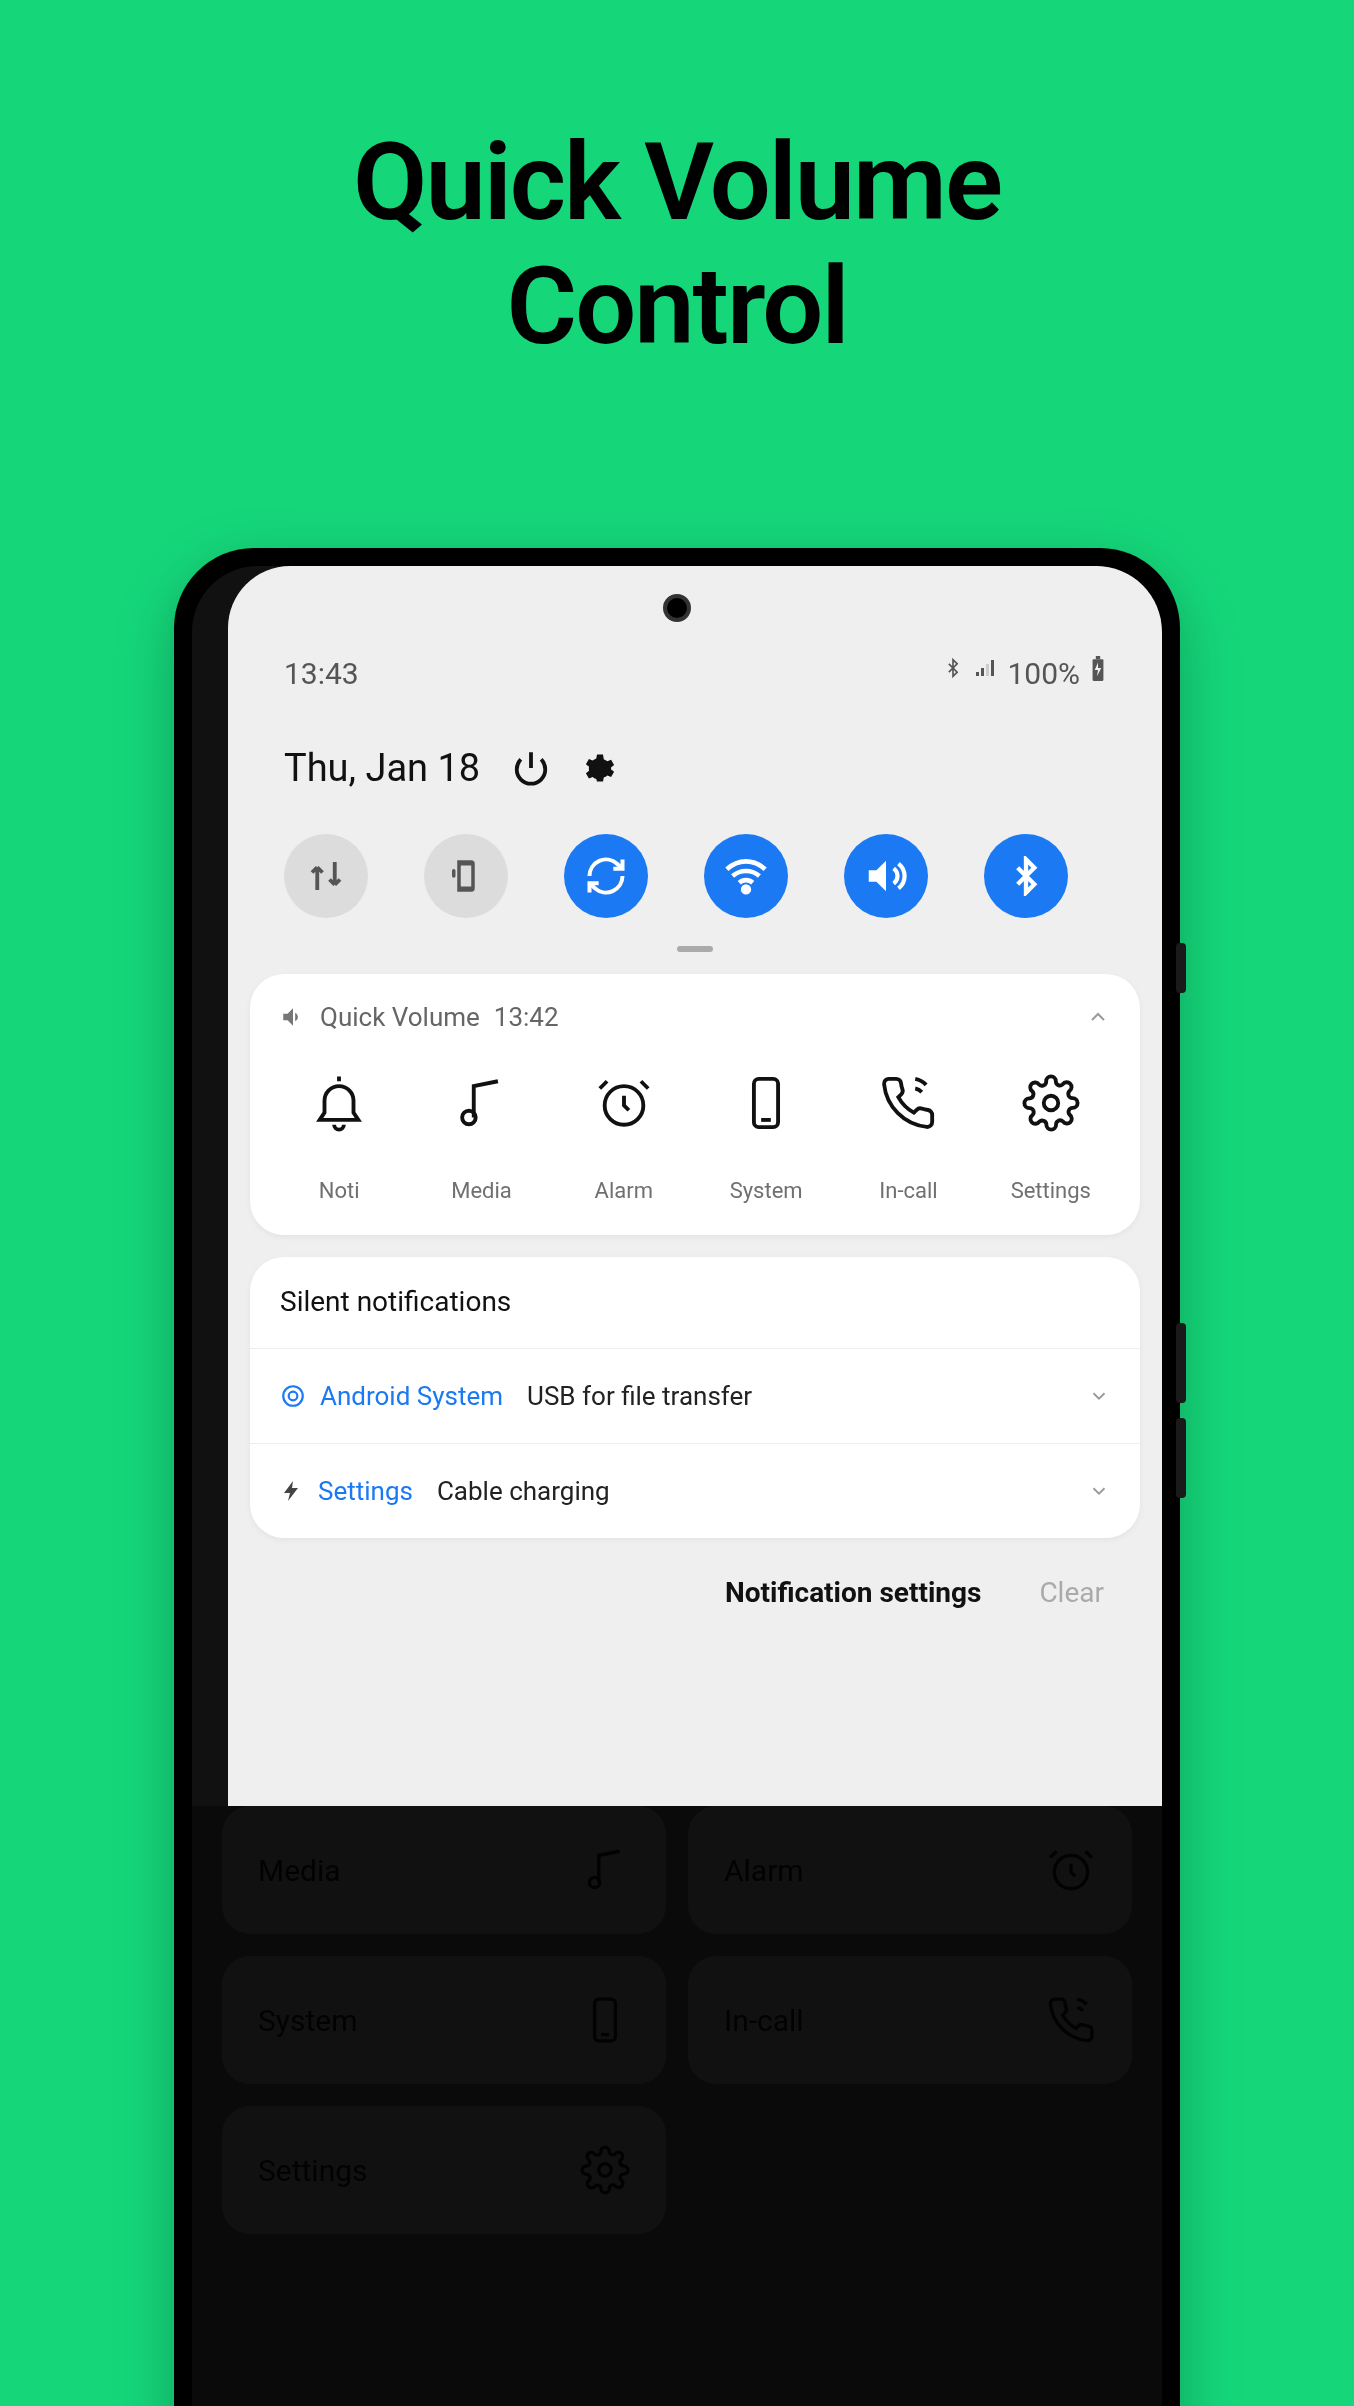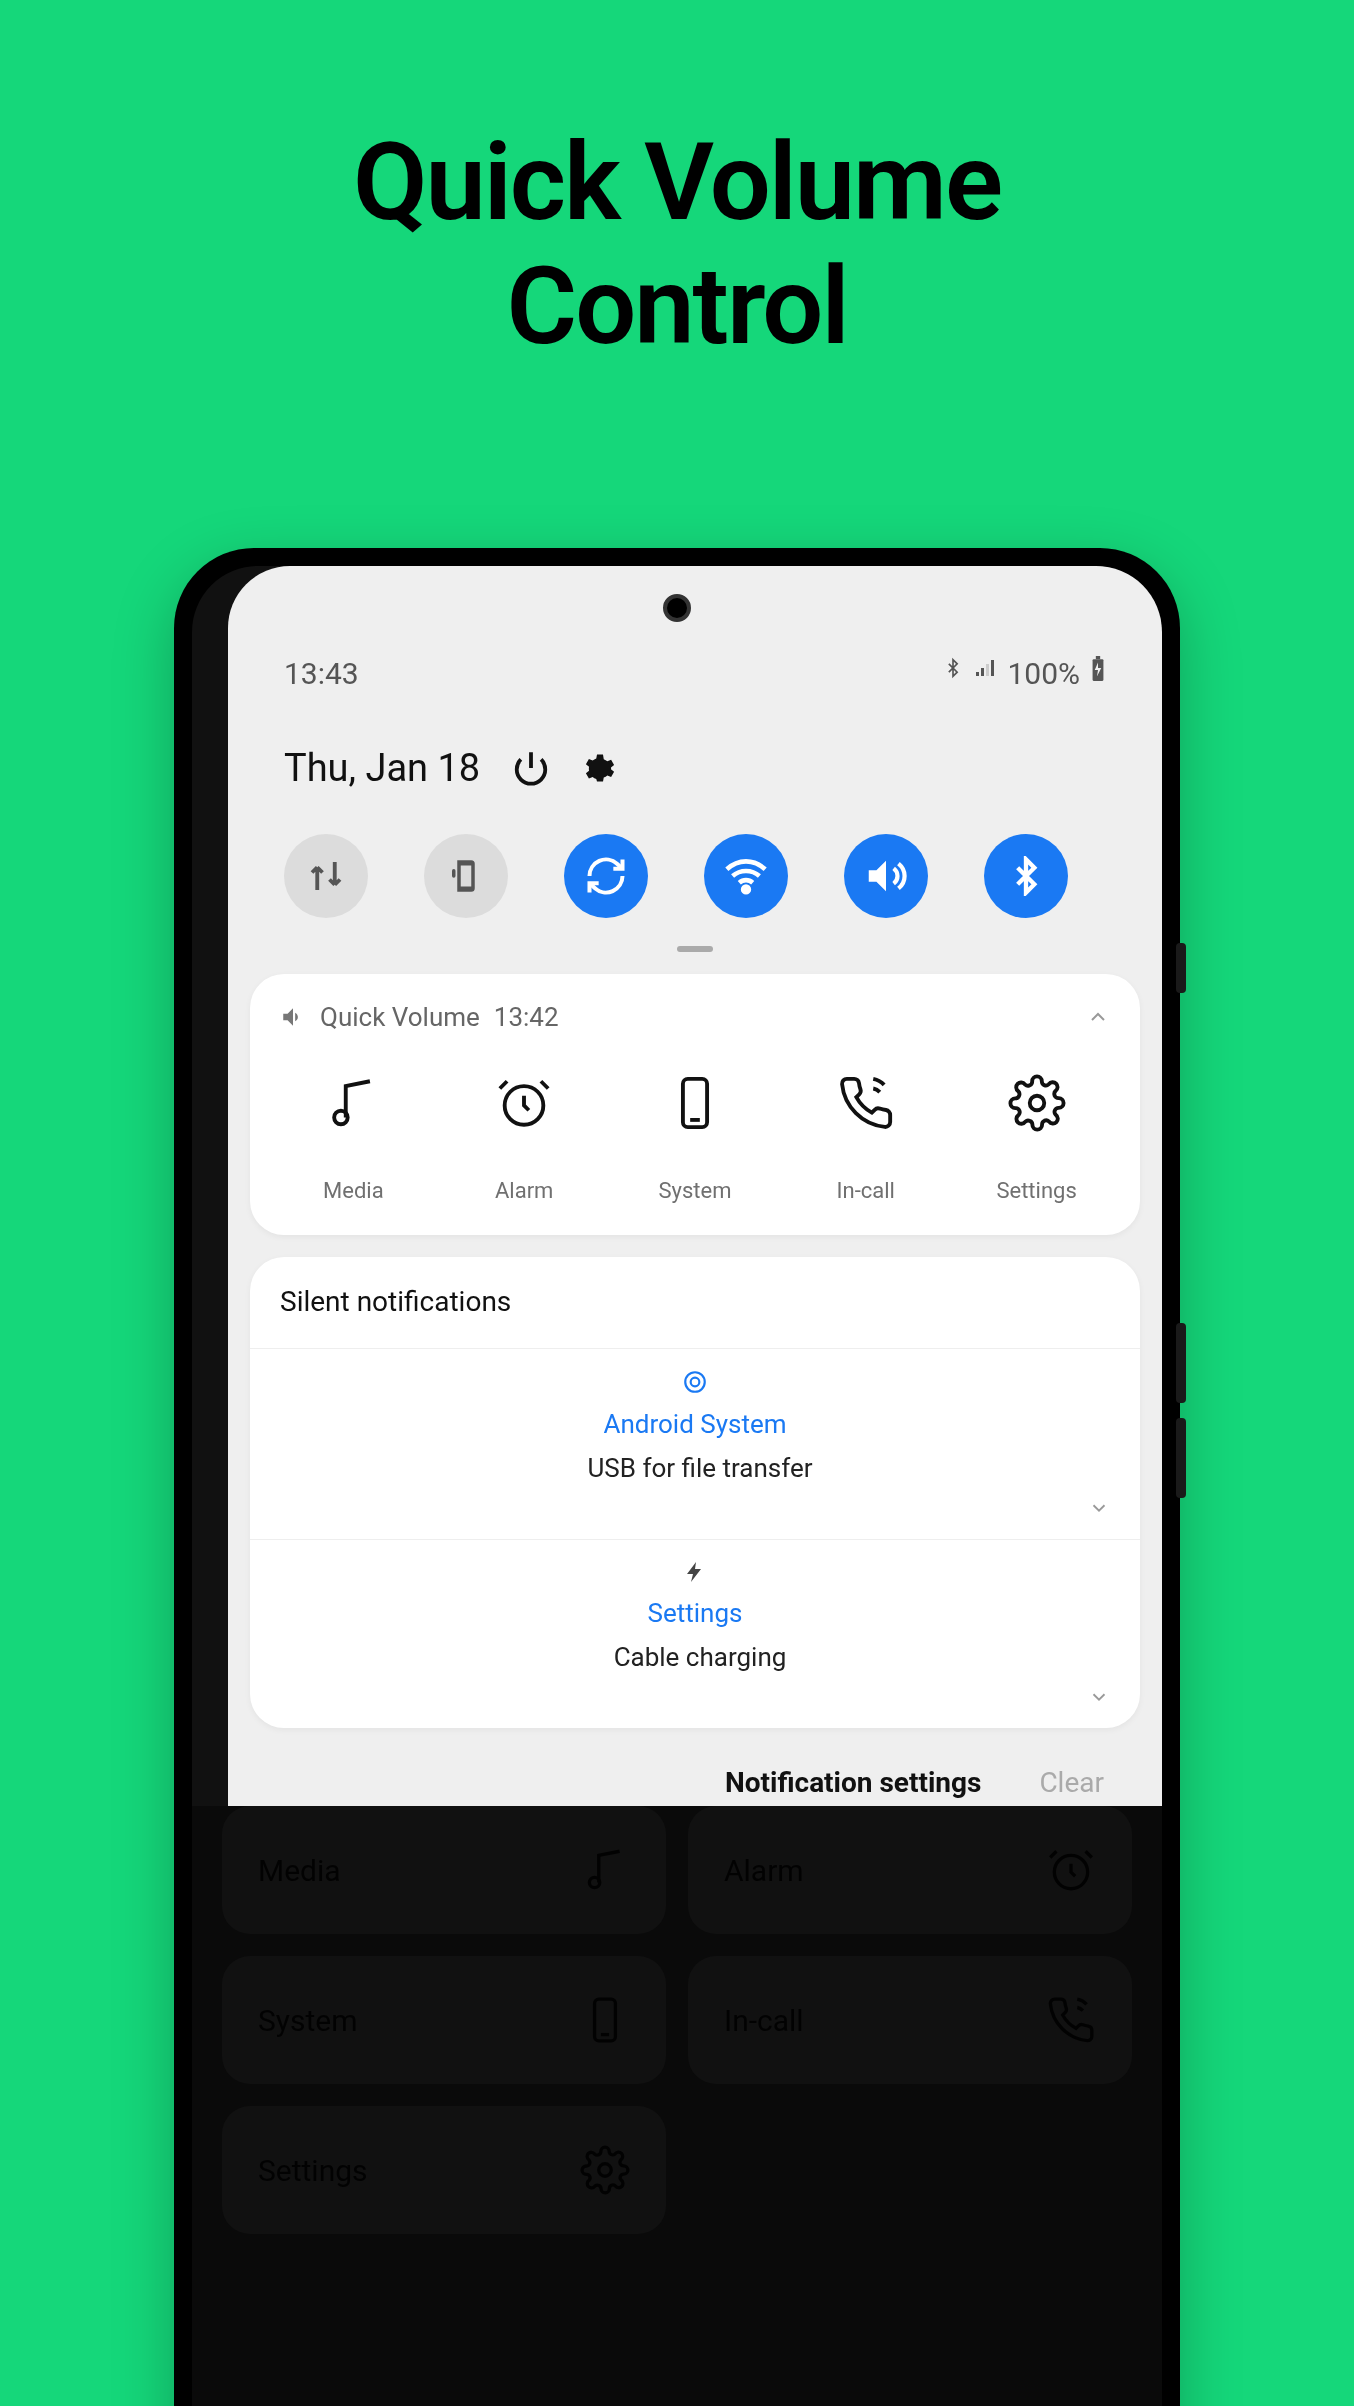--- a/index.html
+++ b/index.html
@@ -146,24 +146,23 @@
 
 .card2 .section-title {
   font-size: 28px;
   color: #111;
   padding: 28px 30px 30px;
 }
 .nrow {
   display: flex;
   align-items: center;
   gap: 14px;
-  padding: 20px 30px;
+  padding: 32px 30px;
   border-top: 1px solid #eee;
   font-size: 26px;
-  flex-direction: column;
 }
 .nrow .app { color: #1a79f3; }
 .nrow .sub { color: #222; margin-left: 10px; }
 .nrow .chev { margin-left: auto; color: #999; }
 
 .footer {
   display: flex;
   justify-content: flex-end;
   gap: 58px;
   padding: 38px 58px;
@@ -340,20 +339,26 @@
             </svg>
           <span class="app">Quick Volume</span>
           <span>13:42</span>
           <svg class="chev" width="24" height="24" viewBox="0 0 24 24" fill="none" stroke="#999" stroke-width="2">
               <path d="m6 15 6-6 6 6"></path>
             </svg>
         </div>
         <div class="qv-row">
           <div class="qv-item">
             <svg viewBox="0 0 24 24" fill="none" stroke="#111" stroke-width="1.6">
+                <path d="M18 16v-5a6 6 0 1 0-12 0v5l-2 3h16l-2-3zM12 3V1M10 21a2 2 0 0 0 4 0"></path>
+              </svg>
+            <span class="lbl">Noti</span>
+          </div>
+          <div class="qv-item">
+            <svg viewBox="0 0 24 24" fill="none" stroke="#111" stroke-width="1.6">
                 <path d="M9 18V5l10-2"></path>
                 <circle cx="7" cy="18" r="2.8"></circle>
               </svg>
             <span class="lbl">Media</span>
           </div>
           <div class="qv-item">
             <svg viewBox="0 0 24 24" fill="none" stroke="#111" stroke-width="1.6">
                 <circle cx="12" cy="13" r="8"></circle>
                 <path d="M12 9v4l2 2M5 3 2 6M22 6l-3-3"></path>
               </svg>

